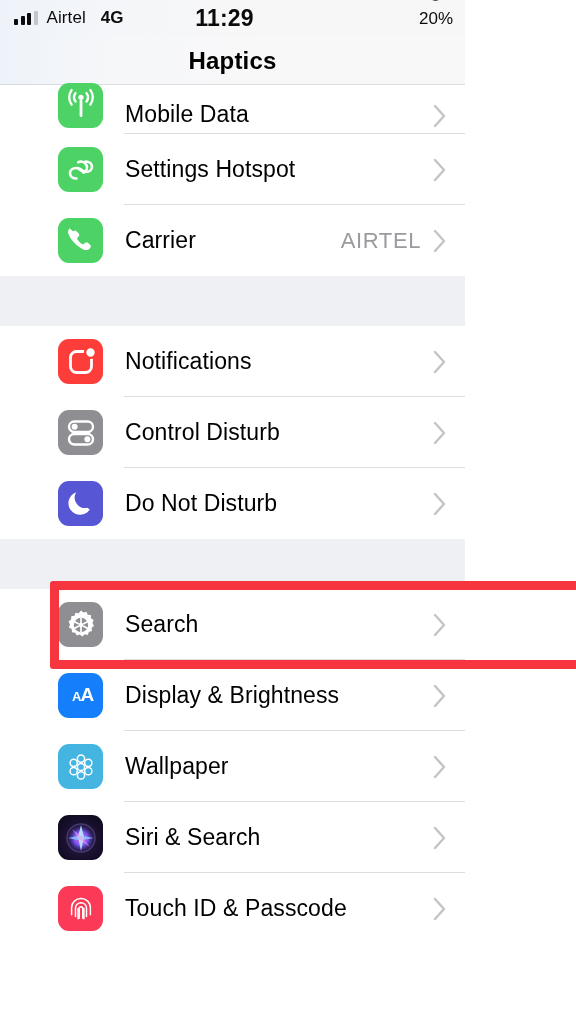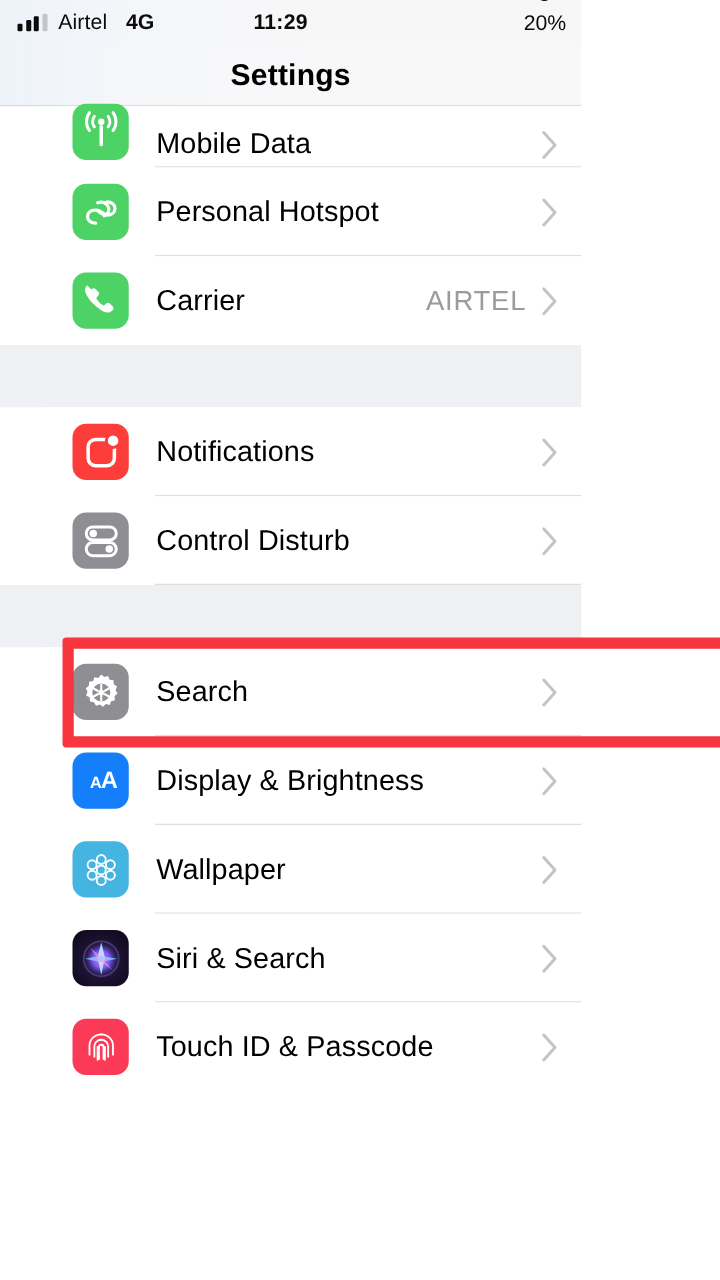--- a/index.html
+++ b/index.html
@@ -22,21 +22,21 @@
   .bars i{ display:block; width:4px; background:#0b0b0c; border-radius:1px; }
   .bars i:nth-child(1){ height:6px; }
   .bars i:nth-child(2){ height:9px; }
   .bars i:nth-child(3){ height:12px; }
   .bars i:nth-child(4){ height:14px; background:#c2c6cc; }
   .carrier-name{ font-size:17px; font-weight:400; color:#0b0b0c; letter-spacing:.1px; }
   .net-type{ font-size:17px; font-weight:700; color:#0b0b0c; margin-left:6px; }
 
   .sb-center{
     position:absolute; left:0; right:16px; text-align:center;
-    font-size:17px; font-weight:700; color:#0b0b0c; letter-spacing:.2px;
+    font-size:23px; font-weight:700; color:#0b0b0c; letter-spacing:.2px;
   }
   .sb-right{
     margin-left:auto; display:flex; align-items:center; gap:7px; padding-right:12px;flex-direction:column;
   }
   .rot-lock{ width:16px; height:16px; }
   .batt-pct{ font-size:17px; font-weight:400; color:#0b0b0c; }
   .battery{
     position:relative; width:29px; height:14px;
     border:1.6px solid #111; border-radius:4.5px; padding:1.6px;
   }
@@ -128,21 +128,21 @@
         <path d="M15.5 3.5 l3 1.4 -3 1.6 z" fill="#0b0b0c"></path>
       </svg>
       <span class="batt-pct">20%</span>
       <span class="battery">
         <span class="fill" id="batt-fill" style="width: 20%; background: rgb(255, 59, 48);"></span>
       </span>
     </div>
   </div>
 
   <div class="navbar">
-    <div class="title">Settings</div>
+    <div class="title">Haptics</div>
   </div>
 
   <div class="list" id="list">
       <div class="group">
         <div class="row clipped">
       <span class="icon-wrap">
         <span class="appicon ic-green">
               <svg viewBox="0 0 44 44" width="44" height="44">
         <rect x="20.6" y="16" width="2.8" height="17" rx="1.2" fill="white"></rect>
         <path d="M16.5 17.5a7 7 0 0 1 0-8.4M27.5 17.5a7 7 0 0 0 0-8.4M12.6 20.5a12 12 0 0 1 0-14.4M31.4 20.5a12 12 0 0 0 0-14.4" fill="none" stroke="white" stroke-width="2.4" stroke-linecap="round"></path>
@@ -162,21 +162,21 @@
         <div class="row">
       <span class="icon-wrap">
         <span class="appicon ic-green">
               <svg viewBox="0 0 44 44" width="44" height="44">
         <path d="M26.5 13.5c4 0 6.5 2.4 6.5 5.3 0 3.1-2.6 5.2-6.3 5.2-3.1 0-5.1-1.3-7.6-3.6" fill="none" stroke="white" stroke-width="2.6" stroke-linecap="round"></path>
         <path d="M17.5 30.5c-4 0-6.5-2.4-6.5-5.3 0-3.1 2.6-5.2 6.3-5.2 3.1 0 5.1 1.3 7.6 3.6" fill="none" stroke="white" stroke-width="2.6" stroke-linecap="round"></path>
         <path d="M19.2 14.2c3.6-1.4 7 .2 8.3 2.9 1.3 2.8.2 5.9-3.1 7.5" fill="none" stroke="white" stroke-width="2.6" stroke-linecap="round"></path>
       </svg>
             </span>
       </span>
-      <span class="label">Personal Hotspot</span>
+      <span class="label">Settings Hotspot</span>
 
       <span class="chev">
             <svg width="14" height="24" viewBox="0 0 14 24">
   <path d="M2 2 L11 12 L2 22" fill="none" stroke="#c4c4c6" stroke-width="2.4" stroke-linecap="round" stroke-linejoin="round"></path>
             </svg>
           </span>
       <span class="sep"></span>
     </div>
         <div class="row">
       <span class="icon-wrap">
@@ -228,20 +228,37 @@
             </span>
       </span>
       <span class="label">Control Disturb</span>
 
       <span class="chev">
             <svg width="14" height="24" viewBox="0 0 14 24">
   <path d="M2 2 L11 12 L2 22" fill="none" stroke="#c4c4c6" stroke-width="2.4" stroke-linecap="round" stroke-linejoin="round"></path>
             </svg>
           </span>
       <span class="sep"></span>
+    </div>
+        <div class="row">
+      <span class="icon-wrap">
+        <span class="appicon ic-indigo">
+              <svg viewBox="0 0 44 44" width="44" height="44">
+        <path d="M28.5 25.8A10.5 10.5 0 0 1 17.2 10.2a11.6 11.6 0 1 0 13.6 17.2 10.4 10.4 0 0 1-2.3-1.6z" fill="white"></path>
+      </svg>
+            </span>
+      </span>
+      <span class="label">Do Not Disturb</span>
+
+      <span class="chev">
+            <svg width="14" height="24" viewBox="0 0 14 24">
+  <path d="M2 2 L11 12 L2 22" fill="none" stroke="#c4c4c6" stroke-width="2.4" stroke-linecap="round" stroke-linejoin="round"></path>
+            </svg>
+          </span>
+
     </div>
       </div>
       <div class="gap"></div>
       <div class="group">
         <div class="highlight-wrap">
           <div class="row">
       <span class="icon-wrap">
         <span class="appicon ic-grey">
                 <svg viewBox="0 0 44 44" width="44" height="44">
         <g fill="white">

